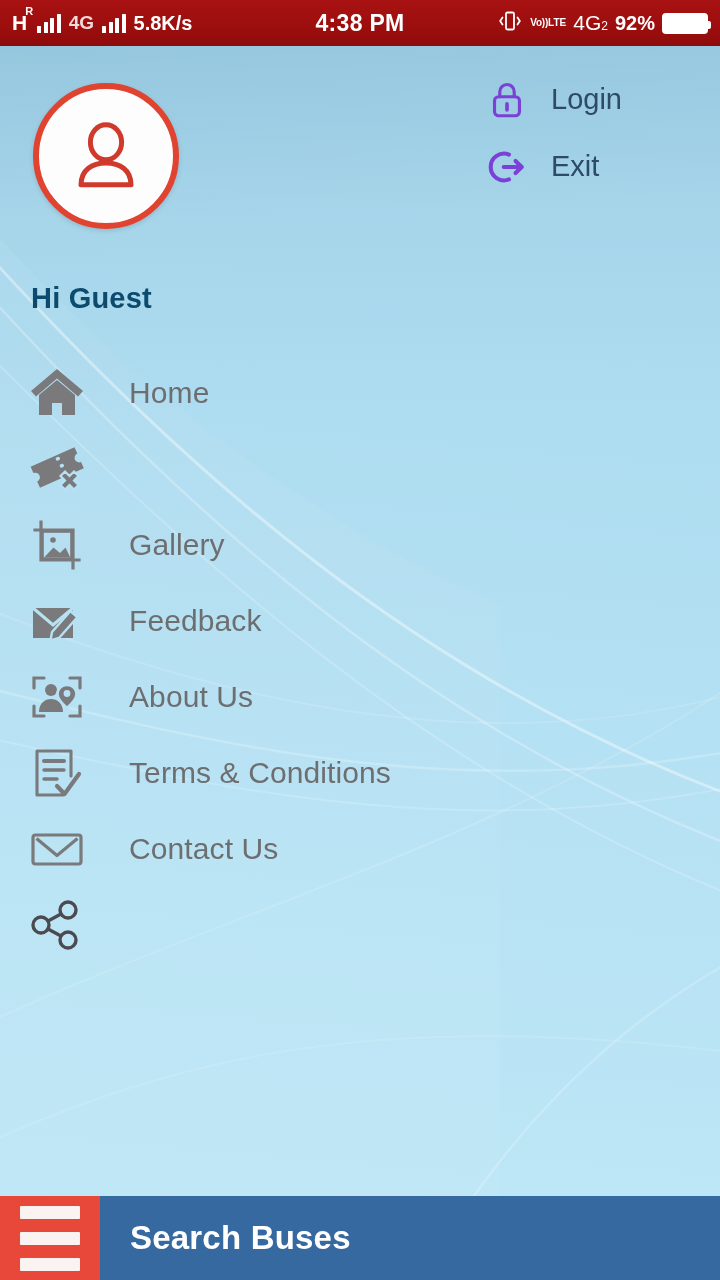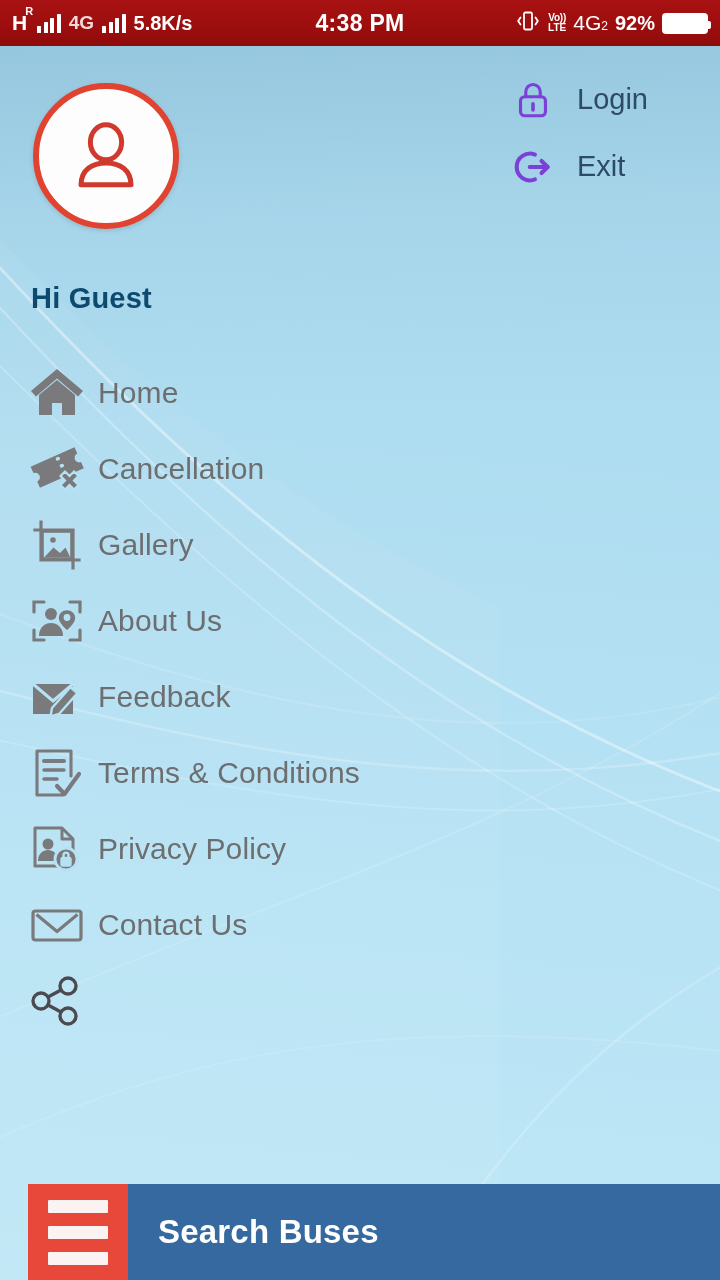--- a/index.html
+++ b/index.html
@@ -33,21 +33,21 @@
   .sb-text { font-size:20px; font-weight:bold; }
   .sb-text-dim { font-size:19px; font-weight:bold; opacity:.85; }
   .h-roam { position:relative; font-size:21px; font-weight:bold; padding-right:2px;}
   .h-roam sup { position:absolute; top:-6px; right:-4px; font-size:11px; font-weight:bold; }
   .bars { display:flex; align-items:flex-end; gap:2.5px; height:20px; }
   .bars i { display:block; width:4px; background:#fff; border-radius:.5px; }
   .bars i:nth-child(1){ height:7px; }
   .bars i:nth-child(2){ height:11px; }
   .bars i:nth-child(3){ height:15px; }
   .bars i:nth-child(4){ height:19px; }
-  .volte { display:flex; flex-direction:column; align-items:center; line-height:1;
+  .volte { display:flex; flex-direction:row; align-items:center; line-height:1;
            font-size:10px; font-weight:bold; }
   .volte span:first-child { letter-spacing:-.2px; }
   .g4sub { font-size:21px; font-weight:500; display:flex; align-items:baseline; }
   .g4sub sub { font-size:12px; }
   .batt { width:46px; height:21px; border:2.5px solid #fff; border-radius:4px;
           position:relative; background:#fff; }
   .batt::after { content:""; position:absolute; right:-5px; top:6px;
                  width:3px; height:8px; background:#fff; border-radius:0 2px 2px 0; }
 
   
@@ -66,43 +66,43 @@
     width:146px; height:146px; border-radius:50%;
     background:#fdfdfd; border:6px solid #e0432f;
     box-shadow:0 2px 5px rgba(0,0,0,.13);
     display:flex; align-items:center; justify-content:center;
   }
   #avatar svg { width:80px; height:80px; }
   #greeting {
     position:absolute; left:31px; top:236px;
     font-size:29px; font-weight:bold; color:#0c4a6e; letter-spacing:.2px;
   }
-  #account-actions { position:absolute; right:72px; top:20px; }
+  #account-actions { position:absolute; right:98px; top:20px; }
   .acct-row {
     display:flex; align-items:center; gap:22px;
     height:67px; cursor:pointer;
   }
   .acct-icon { width:44px; height:44px; display:flex; align-items:center; justify-content:center; }
   .acct-icon svg { width:42px; height:42px; }
   .acct-label { font-size:29px; color:#2d4a66; white-space:nowrap; }
 
   
   #menu { position:absolute; left:0; top:355px; width:720px; z-index:10; }
   .menu-item {
-    display:flex; align-items:center; gap:12px;
+    display:flex; align-items:center; gap:43px;
     height:76px; padding-left:28px; cursor:pointer;
   }
   .menu-icon { width:58px; height:56px; display:flex; align-items:center; justify-content:center; flex:0 0 58px; }
   .menu-icon svg { width:56px; height:54px; }
   .menu-label { font-size:30px; color:#6d6e70; white-space:nowrap; letter-spacing:.1px; }
 
   
   #bottom-bar {
-    position:absolute; left:0; bottom:0; width:720px; height:96px;
-    display:flex; align-items:stretch; z-index:30;padding-left:28px;
+    position:absolute; left:0; bottom:0; width:720px; height:84px;
+    display:flex; align-items:stretch; z-index:30;
   }
   #hamburger-button {
     width:100px; background:#e8483a;
     display:flex; flex-direction:column; align-items:center; justify-content:center;
     gap:13px; cursor:pointer;
   }
   #hamburger-button i { display:block; width:60px; height:13px; background:#fbf3f1; border-radius:1px; }
   #bottom-title-bar {
     flex:1; background:#36699f; display:flex; align-items:center; padding-left:30px;
   }
@@ -230,95 +230,78 @@
           <g transform="rotate(-24 28 25)">
             <path d="M4 14 H52 V21 A4.6 4.6 0 0 0 52 30.2 V37 H4 V30.2 A4.6 4.6 0 0 0 4 21 Z"></path>
           </g>
           <g fill="#b6e2f4">
             <rect x="27" y="15" width="4" height="3.4" rx="1" transform="rotate(-24 29 17)"></rect>
             <rect x="31" y="22" width="4" height="3.4" rx="1" transform="rotate(-24 33 24)"></rect>
           </g>
           <path d="M31.5 34 L36 29.5 L40.5 34 L45 29.5 L49.5 34 L45 38.5 L49.5 43 L45 47.5 L40.5 43 L36 47.5 L31.5 43 L36 38.5 Z" fill="#7a7a7c" stroke="#b6e2f4" stroke-width="2.2"></path>
         </svg>
       </span>
-      <span class="menu-label">Cancellation</span>
     </div>
 
     <div class="menu-item">
       <span class="menu-icon">
         <svg viewBox="0 0 56 54" fill="none" stroke="#7a7a7c" stroke-width="3.2" stroke-linecap="square">
           <path d="M12 4 V42 H50"></path>
           <path d="M6 12 H44 V50"></path>
           <rect x="13.5" y="13.5" width="29" height="27" fill="none" stroke-width="2.6"></rect>
           <circle cx="24" cy="22" r="2.8" fill="#7a7a7c" stroke="none"></circle>
           <path d="M15.5 39 L24.5 29.5 L31 35 L36.5 29.5 L41 39 Z" fill="#7a7a7c" stroke="none"></path>
         </svg>
       </span>
       <span class="menu-label">Gallery</span>
+    </div>
+
+    <div class="menu-item">
+      <span class="menu-icon">
+        <svg viewBox="0 0 56 54" fill="#7a7a7c">
+          <path d="M4 14 H44 V44 H4 Z"></path>
+          <path d="M4 14 L24 31 L44 14" fill="none" stroke="#b6e2f4" stroke-width="3.2"></path>
+          <g stroke="#b6e2f4" stroke-width="2.4" fill="#7a7a7c">
+            <path d="M23 38 L41.5 17 L48.5 23 L30 44 L21.5 46.5 Z"></path>
+            <line x1="41.5" y1="17" x2="48.5" y2="23"></line>
+          </g>
+        </svg>
+      </span>
+      <span class="menu-label">Feedback</span>
     </div>
 
     <div class="menu-item">
       <span class="menu-icon">
         <svg viewBox="0 0 56 54" fill="none" stroke="#7a7a7c" stroke-width="3.2" stroke-linecap="round">
           <path d="M5 18 V8 H15"></path>
           <path d="M51 18 V8 H41"></path>
           <path d="M5 36 V46 H15"></path>
           <path d="M51 36 V46 H41"></path>
           <circle cx="22" cy="20" r="6" fill="#7a7a7c" stroke="none"></circle>
           <path d="M10 42 C10 33, 16 29, 22 29 C28 29, 34 33, 34 42 Z" fill="#7a7a7c" stroke="none"></path>
           <path d="M38 15 C43.5 15, 47.5 19, 47.5 24 C47.5 29.5, 38 38, 38 38 C38 38, 28.5 29.5, 28.5 24 C28.5 19, 32.5 15, 38 15 Z" fill="#7a7a7c" stroke="#b6e2f4" stroke-width="2.6"></path>
           <circle cx="38" cy="23.5" r="3.4" fill="#b6e2f4" stroke="none"></circle>
         </svg>
       </span>
       <span class="menu-label">About Us</span>
     </div>
 
     <div class="menu-item">
       <span class="menu-icon">
-        <svg viewBox="0 0 56 54" fill="#7a7a7c">
-          <path d="M4 14 H44 V44 H4 Z"></path>
-          <path d="M4 14 L24 31 L44 14" fill="none" stroke="#b6e2f4" stroke-width="3.2"></path>
-          <g stroke="#b6e2f4" stroke-width="2.4" fill="#7a7a7c">
-            <path d="M23 38 L41.5 17 L48.5 23 L30 44 L21.5 46.5 Z"></path>
-            <line x1="41.5" y1="17" x2="48.5" y2="23"></line>
-          </g>
-        </svg>
-      </span>
-      <span class="menu-label">Feedback</span>
-    </div>
-
-    <div class="menu-item">
-      <span class="menu-icon">
         <svg viewBox="0 0 56 54" fill="none" stroke="#7a7a7c" stroke-width="3.1" stroke-linecap="round" stroke-linejoin="round">
           <path d="M8 5 H42 V30 M8 5 V49 H34"></path>
           <line x1="15" y1="15" x2="35" y2="15" stroke-width="4"></line>
           <line x1="15" y1="24" x2="35" y2="24" stroke-width="3.4"></line>
           <line x1="15" y1="33" x2="28" y2="33" stroke-width="3.4"></line>
           <path d="M28 40 L35.5 48 L50 28" stroke-width="4.2"></path>
         </svg>
       </span>
       <span class="menu-label">Terms &amp; Conditions</span>
     </div>
 
-    <div class="menu-item">
-      <span class="menu-icon">
-        <svg viewBox="0 0 56 54" fill="none" stroke="#7a7a7c" stroke-width="3" stroke-linejoin="round">
-          <path d="M6 6 H33 L44 17 V44 H6 Z"></path>
-          <path d="M33 6 V17 H44"></path>
-          <circle cx="19" cy="22" r="5.5" fill="#7a7a7c" stroke="none"></circle>
-          <path d="M9 39 C9 31.5, 14 28, 19 28 C24 28, 29 31.5, 29 39 Z" fill="#7a7a7c" stroke="none"></path>
-          <circle cx="37" cy="37" r="11" fill="#7a7a7c" stroke="#b6e2f4" stroke-width="2.8"></circle>
-          <g stroke="#b6e2f4" stroke-width="2.4" fill="none">
-            <rect x="32.5" y="36" width="9" height="7.5" rx="1.4" fill="#b6e2f4"></rect>
-            <path d="M34.5 36 V33.6 C34.5 31.8, 35.6 30.6, 37 30.6 C38.4 30.6, 39.5 31.8, 39.5 33.6 V36"></path>
-          </g>
-        </svg>
-      </span>
-      <span class="menu-label">Privacy Policy</span>
-    </div>
 
     <div class="menu-item">
       <span class="menu-icon">
         <svg viewBox="0 0 56 54" fill="none" stroke="#7a7a7c" stroke-width="3.2" stroke-linejoin="round">
           <rect x="4" y="13" width="48" height="29" rx="2.5"></rect>
           <path d="M7.5 16.5 L28 33.5 L48.5 16.5"></path>
         </svg>
       </span>
       <span class="menu-label">Contact Us</span>
     </div>

